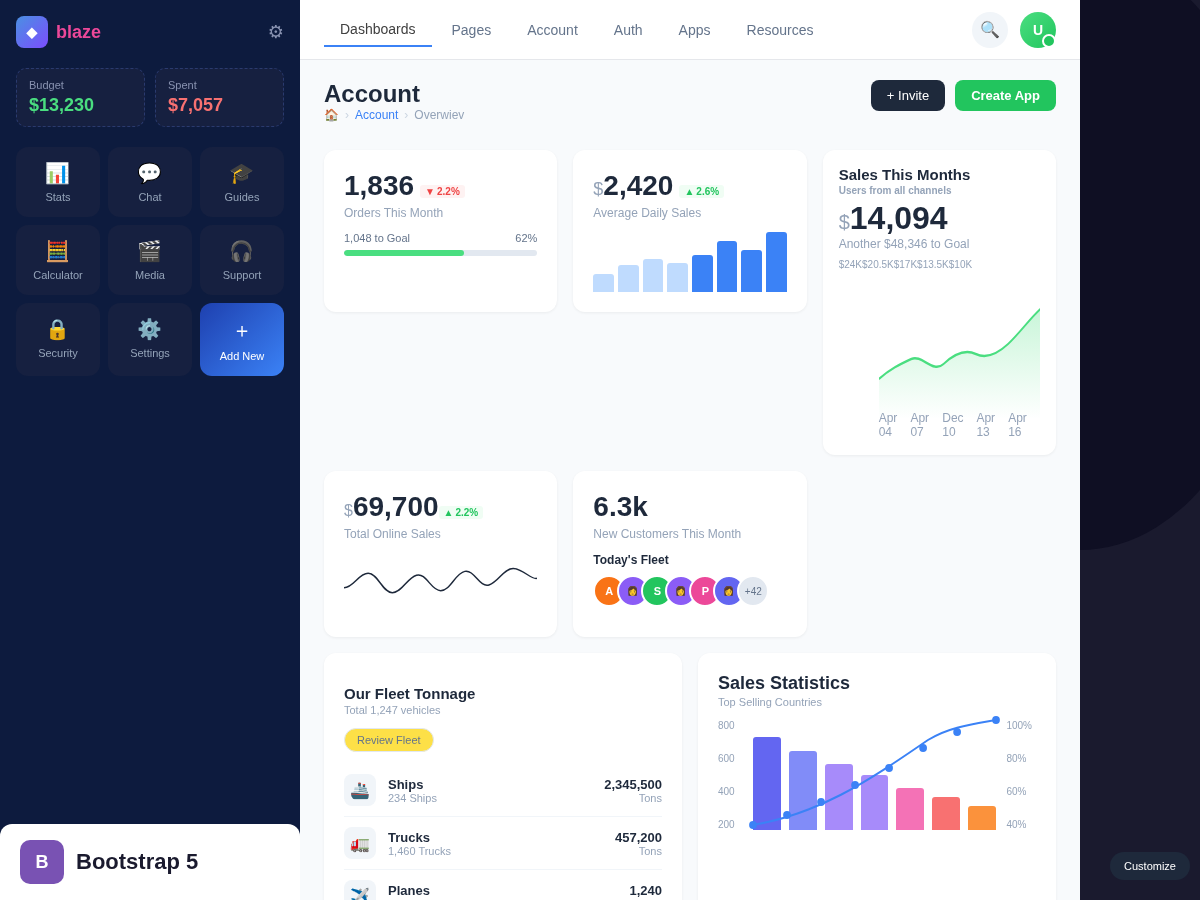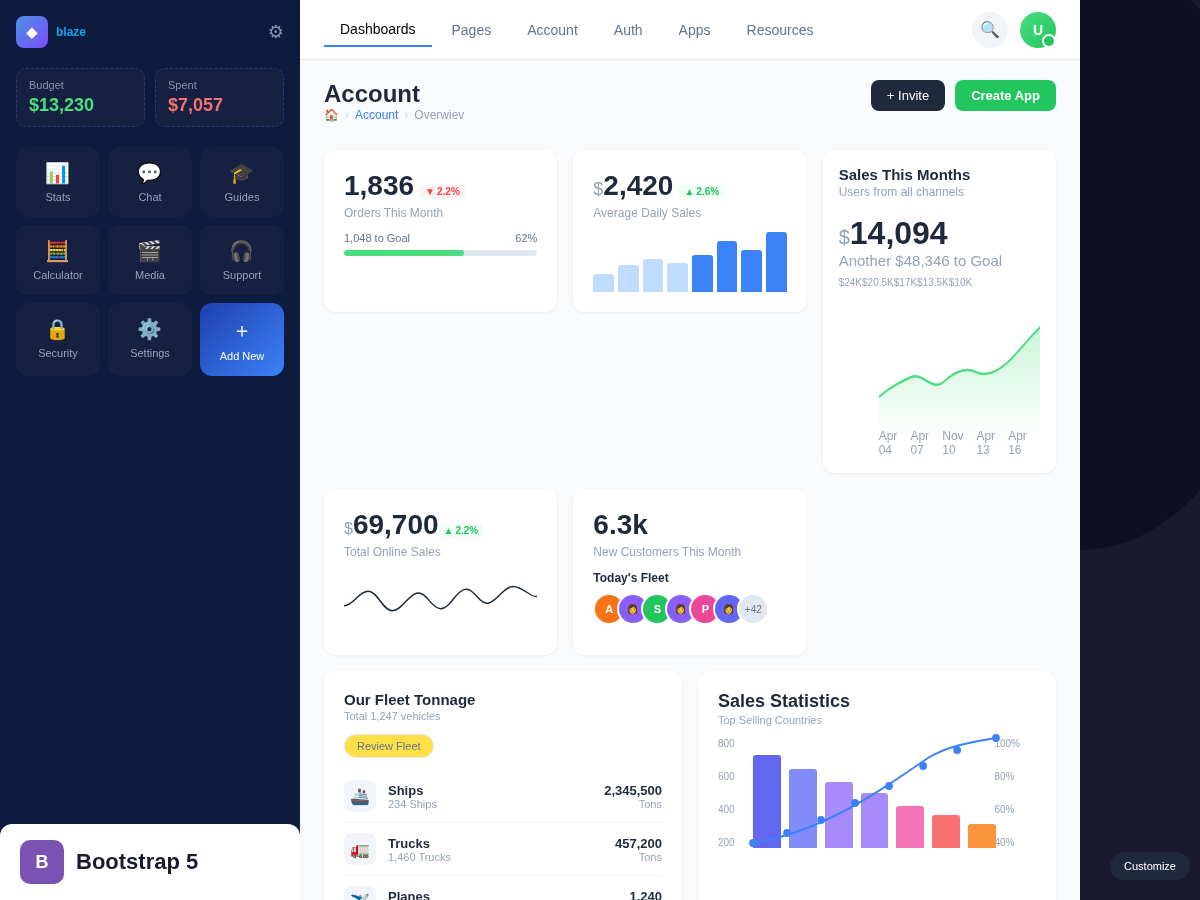--- a/index.html
+++ b/index.html
@@ -23,21 +23,21 @@
       margin-bottom: 20px;
     }
     .logo-area { display: flex; align-items: center; gap: 8px; }
     .logo-icon {
       width: 32px; height: 32px;
       background: linear-gradient(135deg, #4a90e2, #7c4dff);
       border-radius: 8px;
       display: flex; align-items: center; justify-content: center;
       color: white; font-size: 14px; font-weight: bold;
     }
-    .logo-text { color: #0ea5e9; font-size: 12px; font-weight: 600; }
+    .logo-text { color: #ec4899; font-size: 18px; font-weight: 600; }
     .header-icon {
       color: #8892b0; font-size: 18px; cursor: pointer;
     }
 
     .budget-cards {
       display: flex; gap: 10px; margin-bottom: 20px;
     }
     .budget-card {
       flex: 1;
       background: #162040;
@@ -124,21 +124,21 @@
     }
     .top-nav-links { display: flex; gap: 4px; align-items: center; }
     .nav-link {
       padding: 8px 16px;
       border-radius: 8px;
       font-size: 14px;
       color: #64748b;
       cursor: pointer;
       text-decoration: none;
     }
-    .nav-link.active { color: #000000; border-bottom: 2px solid #3b82f6; border-radius: 0; }
+    .nav-link.active { color: #404040; border-bottom: 2px solid #3b82f6; border-radius: 0; }
     .top-nav-right { display: flex; align-items: center; gap: 12px; }
     .search-icon-btn {
       width: 36px; height: 36px;
       border-radius: 50%;
       background: #f1f5f9;
       display: flex; align-items: center; justify-content: center;
       cursor: pointer; border: none; font-size: 16px;
     }
     .user-avatar {
       width: 36px; height: 36px;
@@ -266,28 +266,28 @@
     .bar-mini.tall { background: #3b82f6; }
 
     
     .sales-card {
       background: white;
       border-radius: 12px;
       padding: 20px;
       box-shadow: 0 1px 3px rgba(0,0,0,0.06);
     }
     .sales-card-title { font-size: 15px; font-weight: 700; color: #1e293b; margin-bottom: 2px; }
-    .sales-card-sub { font-size: 12px; color: #94a3b8; margin-bottom: 16px; }
+    .sales-card-sub { font-size: 10px; color: #94a3b8; margin-bottom: 4px; font-weight: bold; }
     .sales-big-value {
       font-size: 32px;
       font-weight: 700;
       color: #1e293b;
     }
     .sales-big-value .dollar { font-size: 20px; color: #94a3b8; font-weight: 400; }
-    .sales-sub-text { font-size: 15px; color: #94a3b8; margin-bottom: 6px; }
+    .sales-sub-text { font-size: 12px; color: #94a3b8; margin-bottom: 6px; }
 
     
     .heroes-section { margin-top: 8px; }
     .heroes-title { font-size: 12px; font-weight: 600; color: #1e293b; margin-bottom: 8px; }
     .heroes-avatars { display: flex; align-items: center; }
     .hero-avatar {
       width: 32px; height: 32px;
       border-radius: 50%;
       border: 2px solid white;
       margin-left: -8px;
@@ -305,21 +305,21 @@
       font-size: 10px; color: #64748b;
     }
 
     
     .fleet-section {
       background: white;
       border-radius: 12px;
       padding: 20px;
       box-shadow: 0 1px 3px rgba(0,0,0,0.06);
     }
-    .fleet-title { font-size: 15px; font-weight: 700; color: #1e293b; margin-bottom: 2px; }
+    .fleet-title { font-size: 15px; font-weight: 700; color: #1e293b; margin-bottom: 2px; margin-top: 12px; }
     .fleet-sub { font-size: 11px; color: #94a3b8; margin-bottom: 12px; }
     .review-btn {
       padding: 5px 12px;
       border: 1px solid #e2e8f0;
       border-radius: 20px;
       font-size: 11px;
       cursor: pointer;
       background: #fde047;
       color: #64748b;
       margin-bottom: 12px;
@@ -577,21 +577,21 @@
                 <stop offset="0%" stop-color="#4ade80" stop-opacity="0.3"></stop>
                 <stop offset="100%" stop-color="#4ade80" stop-opacity="0"></stop>
               </linearGradient>
             </defs>
             <path d="M0,120 C20,110 40,105 60,100 C80,95 100,115 120,105 C140,95 160,90 180,95 C200,100 220,95 240,85 C260,75 280,60 300,50" fill="none" stroke="#4ade80" stroke-width="2.5"></path>
             <path d="M0,120 C20,110 40,105 60,100 C80,95 100,115 120,105 C140,95 160,90 180,95 C200,100 220,95 240,85 C260,75 280,60 300,50 L300,160 L0,160 Z" fill="url(#greenGrad)"></path>
           </svg>
           <div style="position:absolute;bottom:0;left:40px;right:0;display:flex;justify-content:space-between;font-size:12px;color:#94a3b8">
             <span>Apr 04</span>
             <span>Apr 07</span>
-            <span>Nov 10</span>
+            <span>Dec 10</span>
             <span>Apr 13</span>
             <span>Apr 16</span>
           </div>
         </div>
       </div>
     </div>
 
     <div style="display:grid;grid-template-columns:1fr 1fr 1fr;gap:16px;margin-bottom:16px">
 
       <div class="stat-card">
@@ -686,21 +686,21 @@
 
         <div style="position:relative;height:130px">
 
           <div style="position:absolute;left:0;top:0;bottom:20px;display:flex;flex-direction:column;justify-content:space-between;font-size:10px;color:#94a3b8">
             <span>800</span>
             <span>600</span>
             <span>400</span>
             <span>200</span>
           </div>
 
-          <div style="position:absolute;right:16px;top:0;bottom:20px;display:flex;flex-direction:column;justify-content:space-between;font-size:10px;color:#94a3b8">
+          <div style="position:absolute;right:4px;top:0;bottom:20px;display:flex;flex-direction:column;justify-content:space-between;font-size:10px;color:#94a3b8">
             <span>100%</span>
             <span>80%</span>
             <span>60%</span>
             <span>40%</span>
           </div>
 
           <div style="position:absolute;left:35px;right:40px;bottom:20px;top:0;display:flex;align-items:flex-end;gap:8px">
             <div style="flex:1;height:85%;background:#6366f1;border-radius:3px 3px 0 0"></div>
             <div style="flex:1;height:72%;background:#818cf8;border-radius:3px 3px 0 0"></div>
             <div style="flex:1;height:60%;background:#a78bfa;border-radius:3px 3px 0 0"></div>

